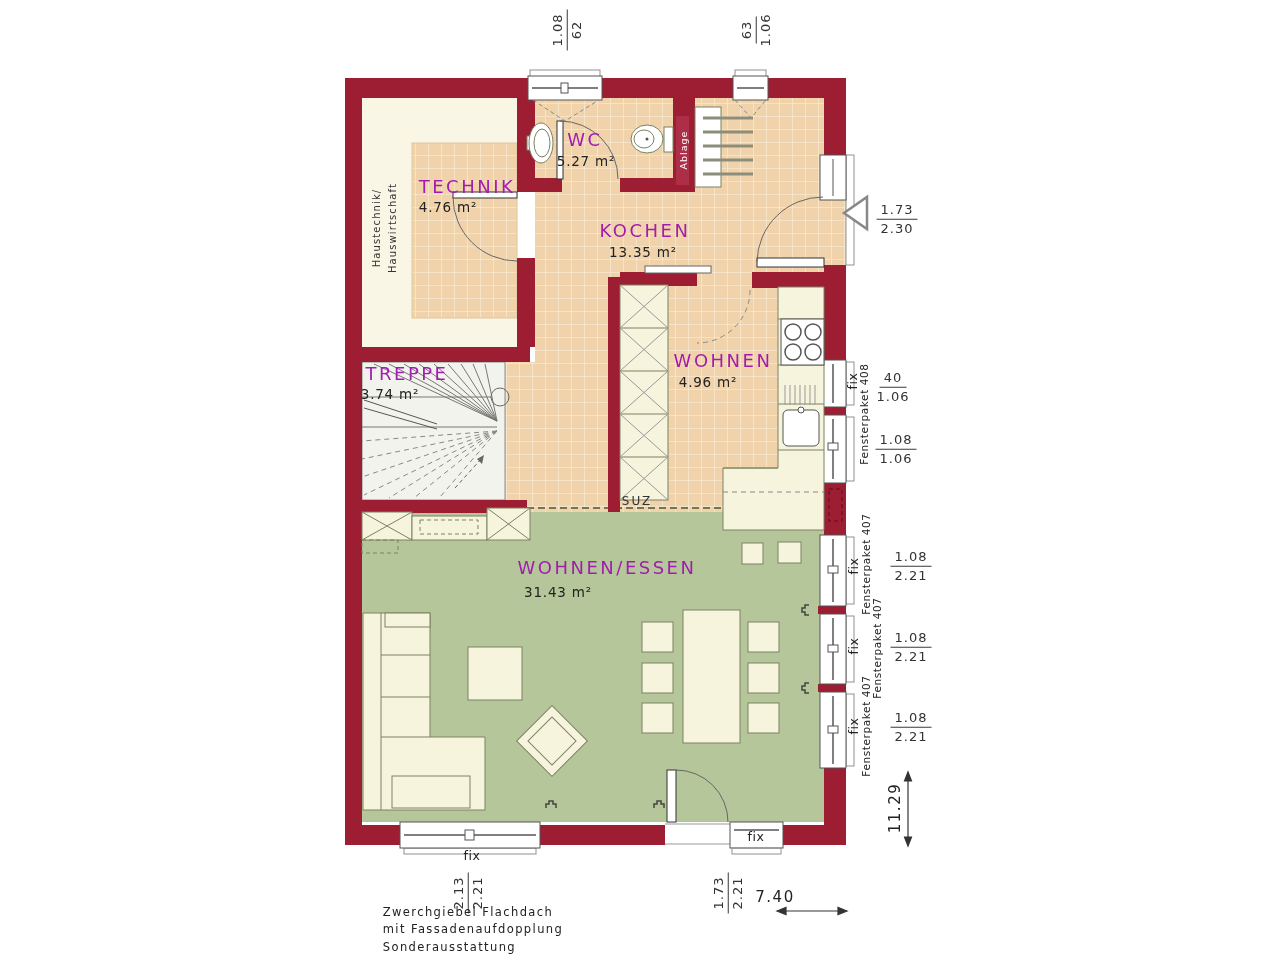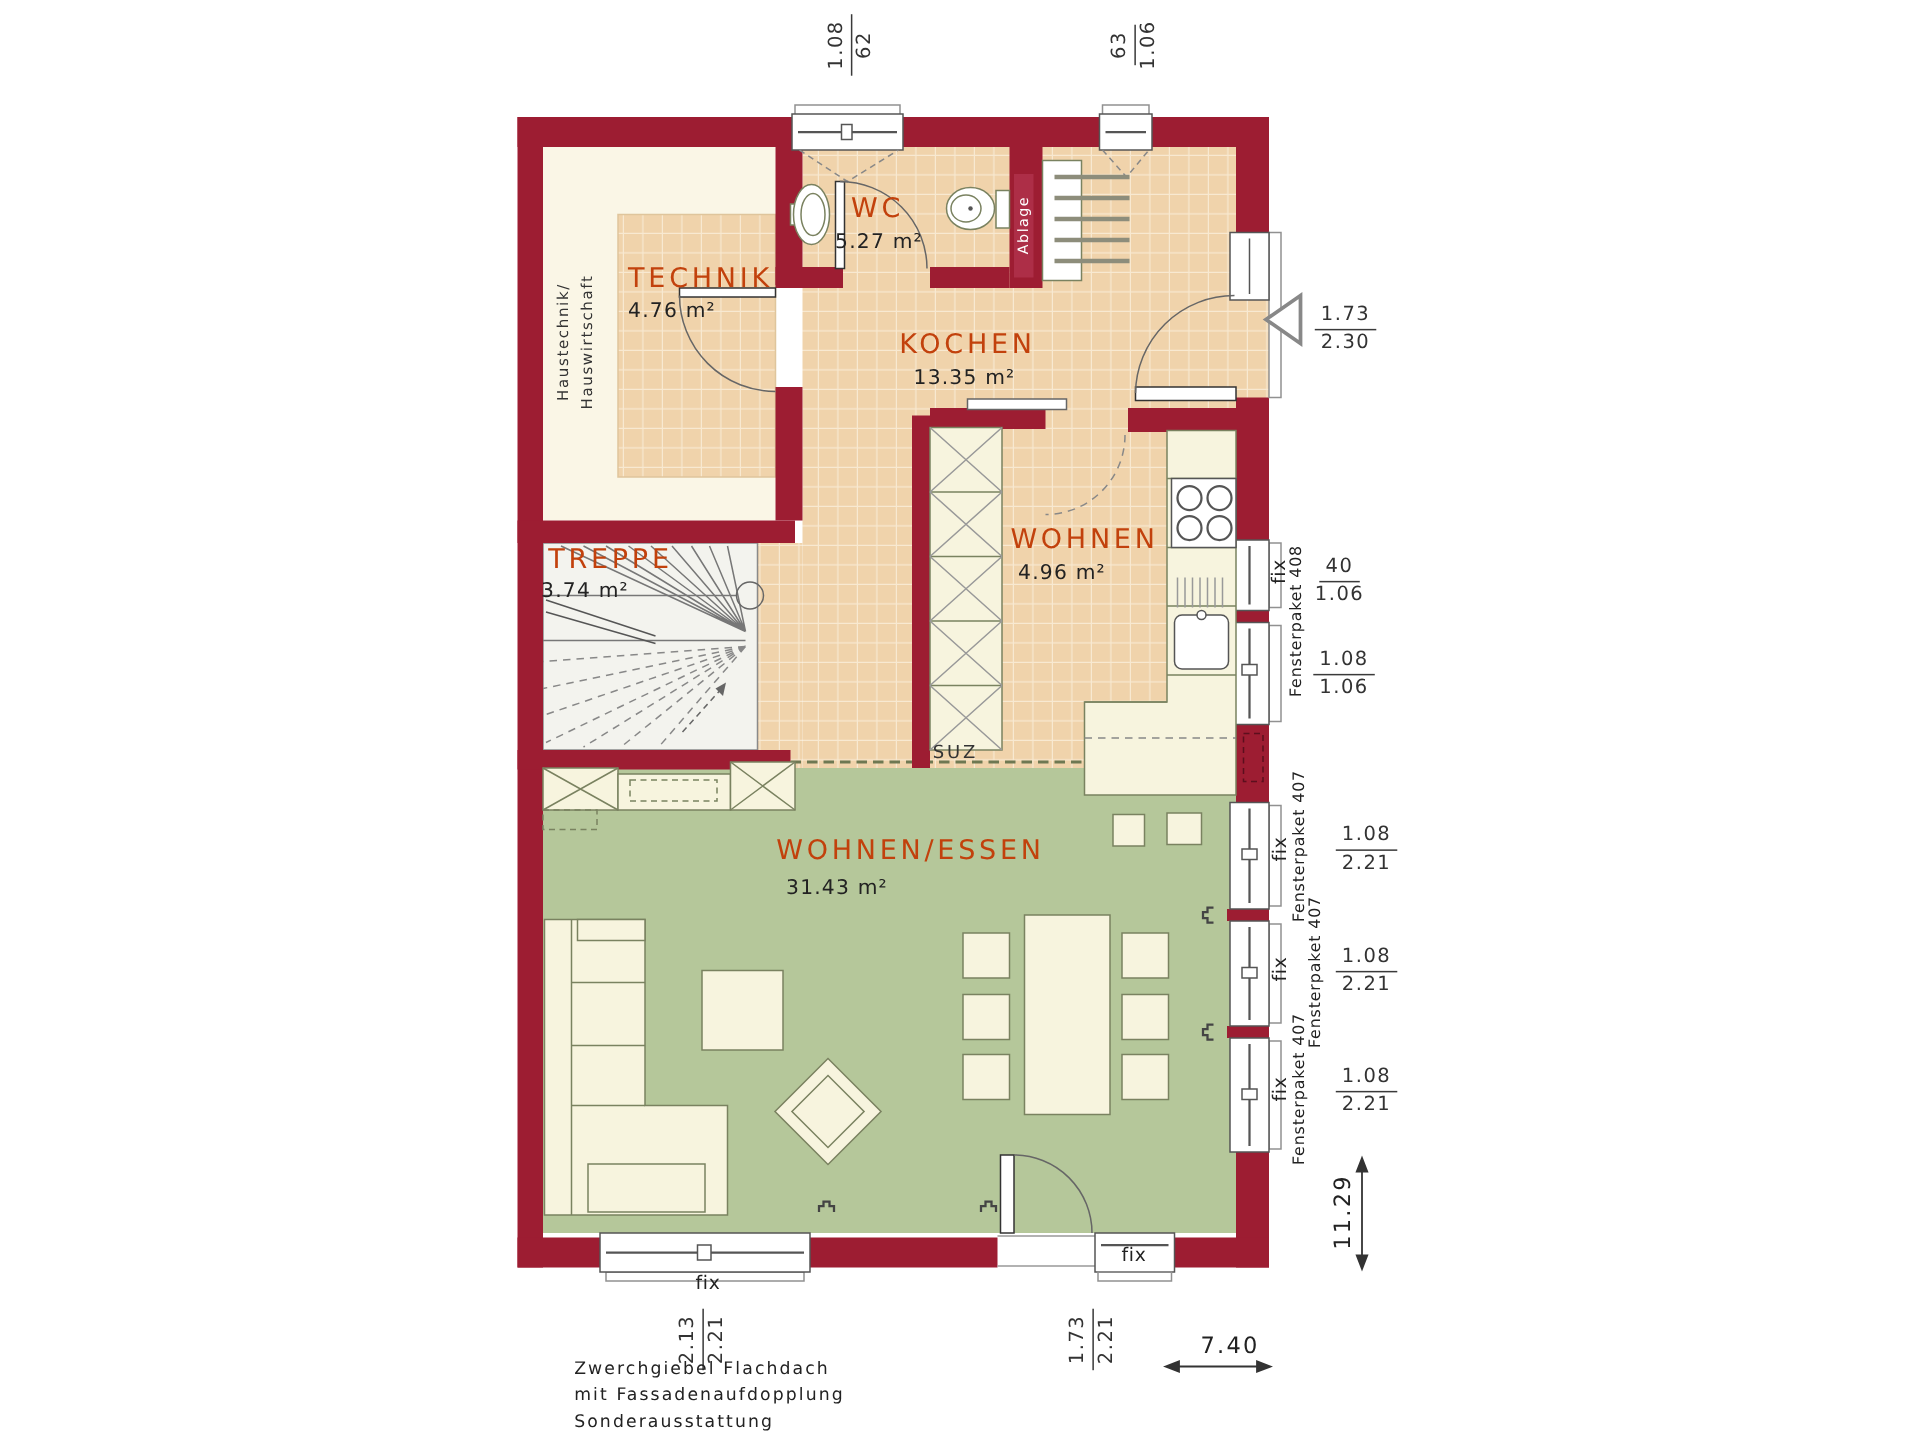--- a/index.html
+++ b/index.html
@@ -1,21 +1,21 @@
 <!DOCTYPE html>
 <html style="--wall: #9d1d32; --wall_niche: #ad2e47; --tile: #f0d3ab; --tile_grid: #f8e9d1; --green: #b5c79a; --cream: #faf6e6; --stairs: #f3f3ee; --furniture: #f7f4de; --outline: #7a8260; --frame: #555555; --sill: #919191; --ink: #2e2e2e; --dash: #6e7852;"><head>
 <meta charset="utf-8">
 <style>
   html,body{margin:0;padding:0;background:#fff}
   .plan{position:relative;width:1280px;height:960px;background:#fff;overflow:hidden;
         font-family:"DejaVu Sans",sans-serif}
   svg.layer{position:absolute;left:0;top:0;width:1280px;height:960px}
   .lbl{position:absolute;color:var(--ink);white-space:nowrap;transform:translate(-50%,-50%)}
   .rot{transform:translate(-50%,-50%) rotate(-90deg)}
-  .room-name{font-size:18px;letter-spacing:2.5px;color:#c2410c}
+  .room-name{font-size:18px;letter-spacing:2.5px;color:#a21caf}
   .room-area{font-size:13.5px;letter-spacing:.8px;color:#222}
   .dim{display:inline-flex;flex-direction:column;align-items:center;font-size:13px;
        letter-spacing:1px;color:#333;line-height:1.25}
   .dim .num{border-bottom:1.4px solid #3a3a3a;padding:0 4px 1px}
   .dim .den{padding-top:1px}
   .fixlbl{font-size:12.5px;letter-spacing:.5px;color:#222}
   .paket{font-size:10.5px;letter-spacing:.6px;color:#222}
   .subtwo{display:flex;flex-direction:column;align-items:center;font-size:10px;
           letter-spacing:1.1px;line-height:1.55;color:#333}
   .ablage{font-size:9.5px;color:#fff;letter-spacing:1px}
@@ -345,21 +345,21 @@
         <span class="den">2.21</span>
       </span>
 </div>
 <div class="lbl rot" style="left:727px;top:893px">
   <span class="dim">
         <span class="num">1.73</span>
         <span class="den">2.21</span>
       </span>
 </div>
 <div class="lbl rot total" style="left:895px;top:808px">11.29</div>
-<div class="lbl total" style="left:820px;top:897px">7.40</div>
+<div class="lbl total" style="left:775px;top:897px">7.40</div>
 
 <div class="lbl note" style="left:473px;top:930px">
   <div>Zwerchgiebel Flachdach</div>
   <div>mit Fassadenaufdopplung</div>
   <div>Sonderausstattung</div>
 </div>
 
 </div>
 
 </body></html>

